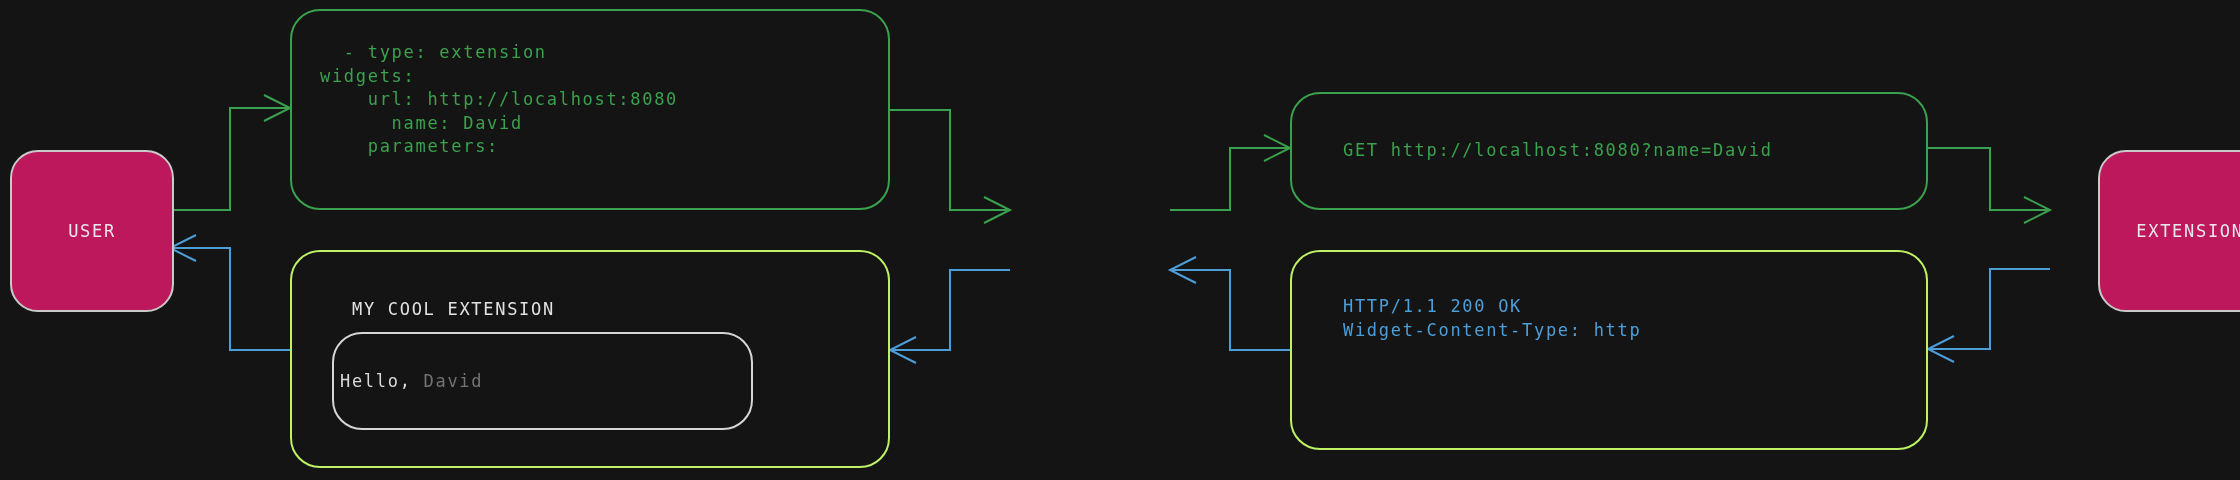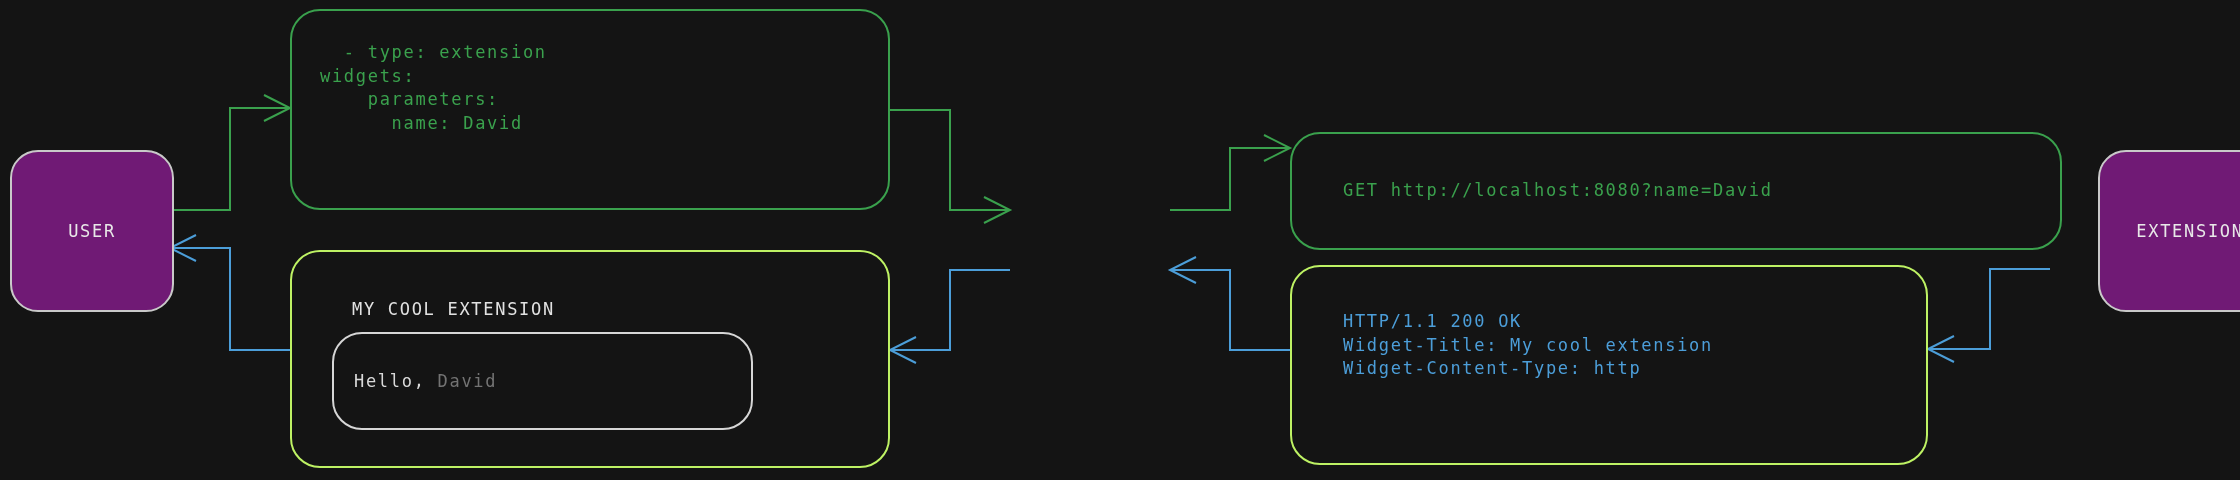--- a/index.html
+++ b/index.html
@@ -17,42 +17,42 @@
     position: absolute; left: 0; top: 0;
     width: 2240px; height: 480px;
   }
   svg .green-line { stroke: #3aa14d; stroke-width: 2; fill: none; }
   svg .blue-line  { stroke: #4c9ed9; stroke-width: 2; fill: none; }
 
   .node {
     position: absolute;
     border: 2px solid #c9c9c9;
     border-radius: 28px;
-    background: #701a75;
+    background: #be185d;
     display: flex; align-items: center; justify-content: center;
     color: #e8e8e8;
     font-size: 17px; letter-spacing: 1.7px;
   }
   .node-user      { left: 10px;   top: 150px; width: 160px; height: 158px; }
   .node-glance    { left: 1010px; top: 150px; width: 160px; height: 158px; }
   .node-extension { left: 2050px; top: 150px; width: 180px; height: 158px; margin-left: 48px; }
 
   .box {
     position: absolute;
     border-radius: 30px;
     background: #141414;
     box-sizing: border-box;
   }
   .box.green { border: 2px solid #3aa14d; }
   .box.blue  { border: 2px solid #bef264; }
 
   .yaml-box   { left: 290px;  top: 9px;   width: 600px; height: 201px; }
-  .get-box    { left: 1290px; top: 92px;  width: 772px; height: 118px;
-                display: flex; align-items: center; margin-top: 40px; }
-  .http-box   { left: 1290px; top: 265px; width: 638px; height: 200px; }
+  .get-box    { left: 1290px; top: 92px;  width: 638px; height: 118px;
+                display: flex; align-items: center; }
+  .http-box   { left: 1290px; top: 250px; width: 638px; height: 200px; }
   .widget-box { left: 290px;  top: 250px; width: 600px; height: 218px; }
 
   .code { font-size: 17px; letter-spacing: 1.7px; }
   .code-line { height: 23.5px; line-height: 23.5px; white-space: pre; }
   .green-text { color: #3aa14d; }
   .blue-text  { color: #4c9ed9; }
 
   .yaml-box .code { margin: 30px 0 0 28px; }
   .http-box .code { margin: 43px 0 0 51px; }
   .get-box .code-line { margin-left: 51px; }
@@ -64,21 +64,21 @@
     font-size: 17px; letter-spacing: 1.7px;
     white-space: pre;
   }
   .hello-box {
     position: absolute; left: 40px; top: 80px;
     width: 421px; height: 98px;
     border: 2px solid #d6d6d6;
     border-radius: 30px;
     box-sizing: border-box;
     display: flex; align-items: center;
-    padding-left: 20px;
+    padding-left: 6px;
   }
   .hello-text {
     font-size: 17px; letter-spacing: 1.7px;
     color: #d9d9d9; white-space: pre;
   }
   .orange-text { color: #737373; }
 </style>
 </head>
 <body>
 
@@ -125,33 +125,33 @@
     <span>USER</span>
   </div>
   <div class="node node-extension">
     <span>EXTENSION</span>
   </div>
 
   <div class="box green yaml-box">
     <div class="code green-text">
       <div class="code-line">  - type: extension</div>
       <div class="code-line">widgets:</div>
+      <div class="code-line">    url: http://localhost:8080</div>
+      <div class="code-line">      name: David</div>
       <div class="code-line">    parameters:</div>
-      <div class="code-line">      name: David</div>
     </div>
   </div>
 
   <div class="box green get-box">
     <div class="code code-line green-text">GET http://localhost:8080?name=David</div>
   </div>
 
   <div class="box blue http-box">
     <div class="code blue-text">
       <div class="code-line">HTTP/1.1 200 OK</div>
-      <div class="code-line">Widget-Title: My cool extension</div>
       <div class="code-line">Widget-Content-Type: http</div>
       <div class="code-line"></div>
     </div>
   </div>
 
   <div class="box blue widget-box">
     <div class="widget-title">MY COOL EXTENSION</div>
     <div class="hello-box">
       <span class="hello-text">Hello, </span>
         <span class="hello-text orange-text">David</span>

